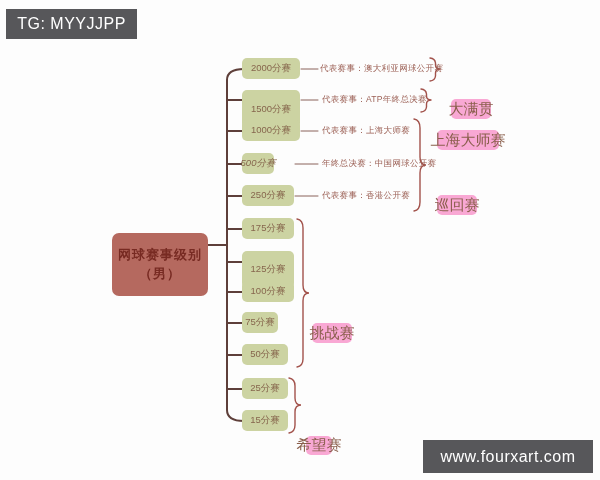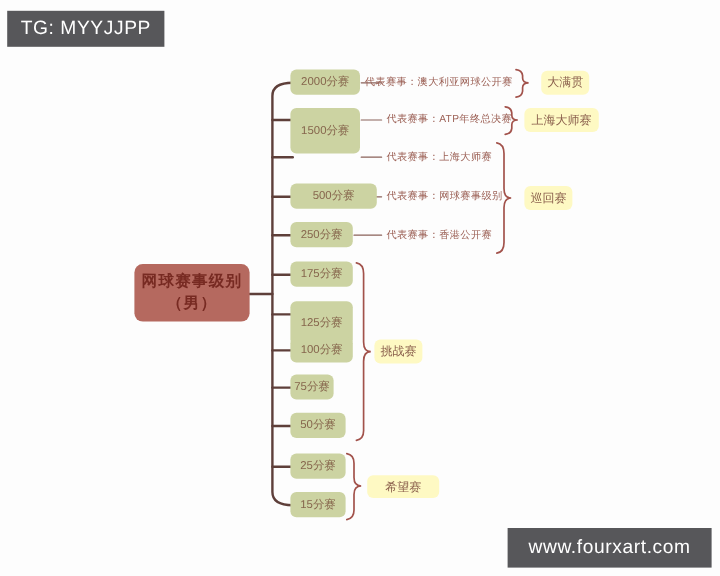--- a/index.html
+++ b/index.html
@@ -6,21 +6,21 @@
   .canvas{
     position:relative;width:600px;height:480px;background:#fdfdfd;
     font-family:"Liberation Sans","DejaVu Sans",sans-serif;overflow:hidden;
   }
   svg.lines{position:absolute;left:0;top:0;pointer-events:none;}
   .node{
     position:absolute;display:flex;align-items:center;justify-content:center;
     border-radius:5px;box-sizing:border-box;white-space:nowrap;
   }
   .leaf{background:#ccd3a2;color:#86664d;font-size:9.5px;}
-  .grp{background:#fef9c3;color:#8a5f4c;font-size:10px;}
+  .grp{background:#f9a8d4;color:#8a5f4c;font-size:15px;margin-top:40px;}
   .root{
     background:#b5695f;color:#772a22;font-size:13px;font-weight:bold;
     border-radius:7px;flex-direction:column;line-height:1.45;letter-spacing:1px;
   }
   .annot{
     position:absolute;height:14px;display:flex;align-items:center;
     font-size:8.5px;color:#9c6156;white-space:nowrap;letter-spacing:0.3px;
   }
   .wm{
     position:absolute;background:#57575a;color:#ffffff;
@@ -64,42 +64,43 @@
       <path d="M421 89 Q426 89.5 426.5 94 L426.5 96 Q426.5 100 431.5 100 Q426.5 100 426.5 104 L426.5 107 Q426 111.5 421 112"></path>
       <path d="M414 119 Q420 120 420 128 L420 157 Q420 165 426 165 Q420 165 420 173 L420 202 Q420 210 414 211"></path>
       <path d="M297 219 Q303 220 303 228 L303 285 Q303 293 309 293 Q303 293 303 301 L303 359 Q303 366 297 367"></path>
       <path d="M289 378 Q295 379 295 386 L295 398 Q295 405 301 405 Q295 405 295 412 L295 425 Q295 432 289 433"></path>
     </g>
   </svg>
 
   <div class="wm tg">TG: MYYJJPP</div>
   <div class="wm site">www.fourxart.com</div>
 
-  <div class="node root" style="left:112px;top:220px;width:96px;height:48px;">
+  <div class="node root" style="left:112px;top:233px;width:96px;height:63px;">
     <span>网球赛事级别</span>
     <span>（男）</span>
   </div>
 
   <div class="node leaf" style="left:242px;top:58px;width:58px;height:21px;">2000分赛</div>
   <div class="node leaf" style="left:242px;top:90px;width:58px;height:38px;">1500分赛</div>
-  <div class="node leaf" style="left:242px;top:153px;width:72px;height:21px;">500分赛</div>
+  <div class="node leaf" style="left:242px;top:120px;width:58px;height:21px;">1000分赛</div>
+  <div class="node leaf" style="left:242px;top:153px;width:32px;height:21px;font-style:italic;">500分赛</div>
   <div class="node leaf" style="left:242px;top:185px;width:52px;height:21px;text-align:right;">250分赛</div>
   <div class="node leaf" style="left:242px;top:218px;width:52px;height:21px;">175分赛</div>
   <div class="node leaf" style="left:242px;top:251px;width:52px;height:37px;">125分赛</div>
   <div class="node leaf" style="left:242px;top:281px;width:52px;height:21px;">100分赛</div>
   <div class="node leaf" style="left:242px;top:312px;width:36px;height:21px;">75分赛</div>
   <div class="node leaf" style="left:242px;top:344px;width:46px;height:21px;">50分赛</div>
   <div class="node leaf" style="left:242px;top:378px;width:46px;height:21px;">25分赛</div>
   <div class="node leaf" style="left:242px;top:410px;width:46px;height:21px;">15分赛</div>
 
-  <div class="annot" style="left:304px;top:62px;">代表赛事：澳大利亚网球公开赛</div>
+  <div class="annot" style="left:320px;top:62px;">代表赛事：澳大利亚网球公开赛</div>
   <div class="annot" style="left:322px;top:93px;">代表赛事：ATP年终总决赛</div>
   <div class="annot" style="left:322px;top:124px;">代表赛事：上海大师赛</div>
-  <div class="annot" style="left:322px;top:157px;">代表赛事：网球赛事级别</div>
+  <div class="annot" style="left:322px;top:157px;">年终总决赛：中国网球公开赛</div>
   <div class="annot" style="left:322px;top:189px;">代表赛事：香港公开赛</div>
 
   <div class="node grp" style="left:451px;top:59px;width:40px;height:20px;">大满贯</div>
   <div class="node grp" style="left:437px;top:90px;width:62px;height:20px;">上海大师赛</div>
   <div class="node grp" style="left:437px;top:155px;width:40px;height:20px;">巡回赛</div>
   <div class="node grp" style="left:312px;top:283px;width:40px;height:20px;">挑战赛</div>
-  <div class="node grp" style="left:306px;top:396px;width:60px;height:19px;">希望赛</div>
+  <div class="node grp" style="left:306px;top:396px;width:26px;height:19px;">希望赛</div>
 
 </div>
 
 </body></html>

